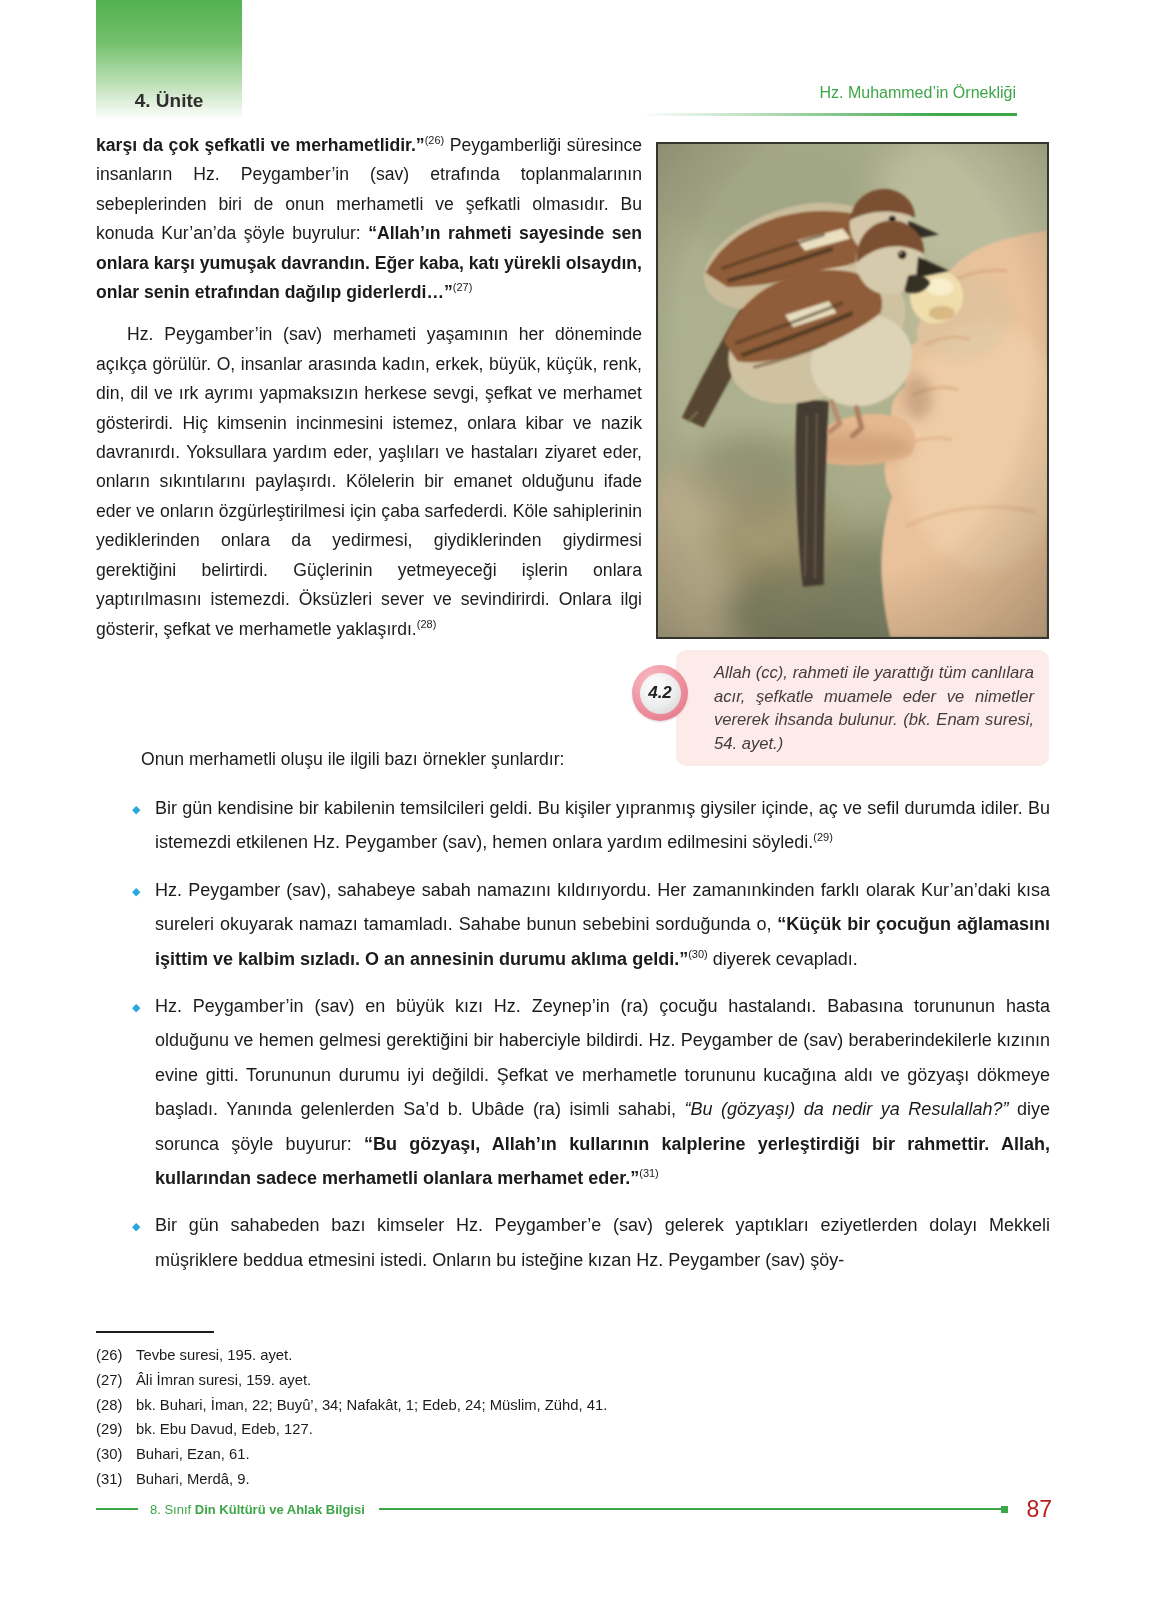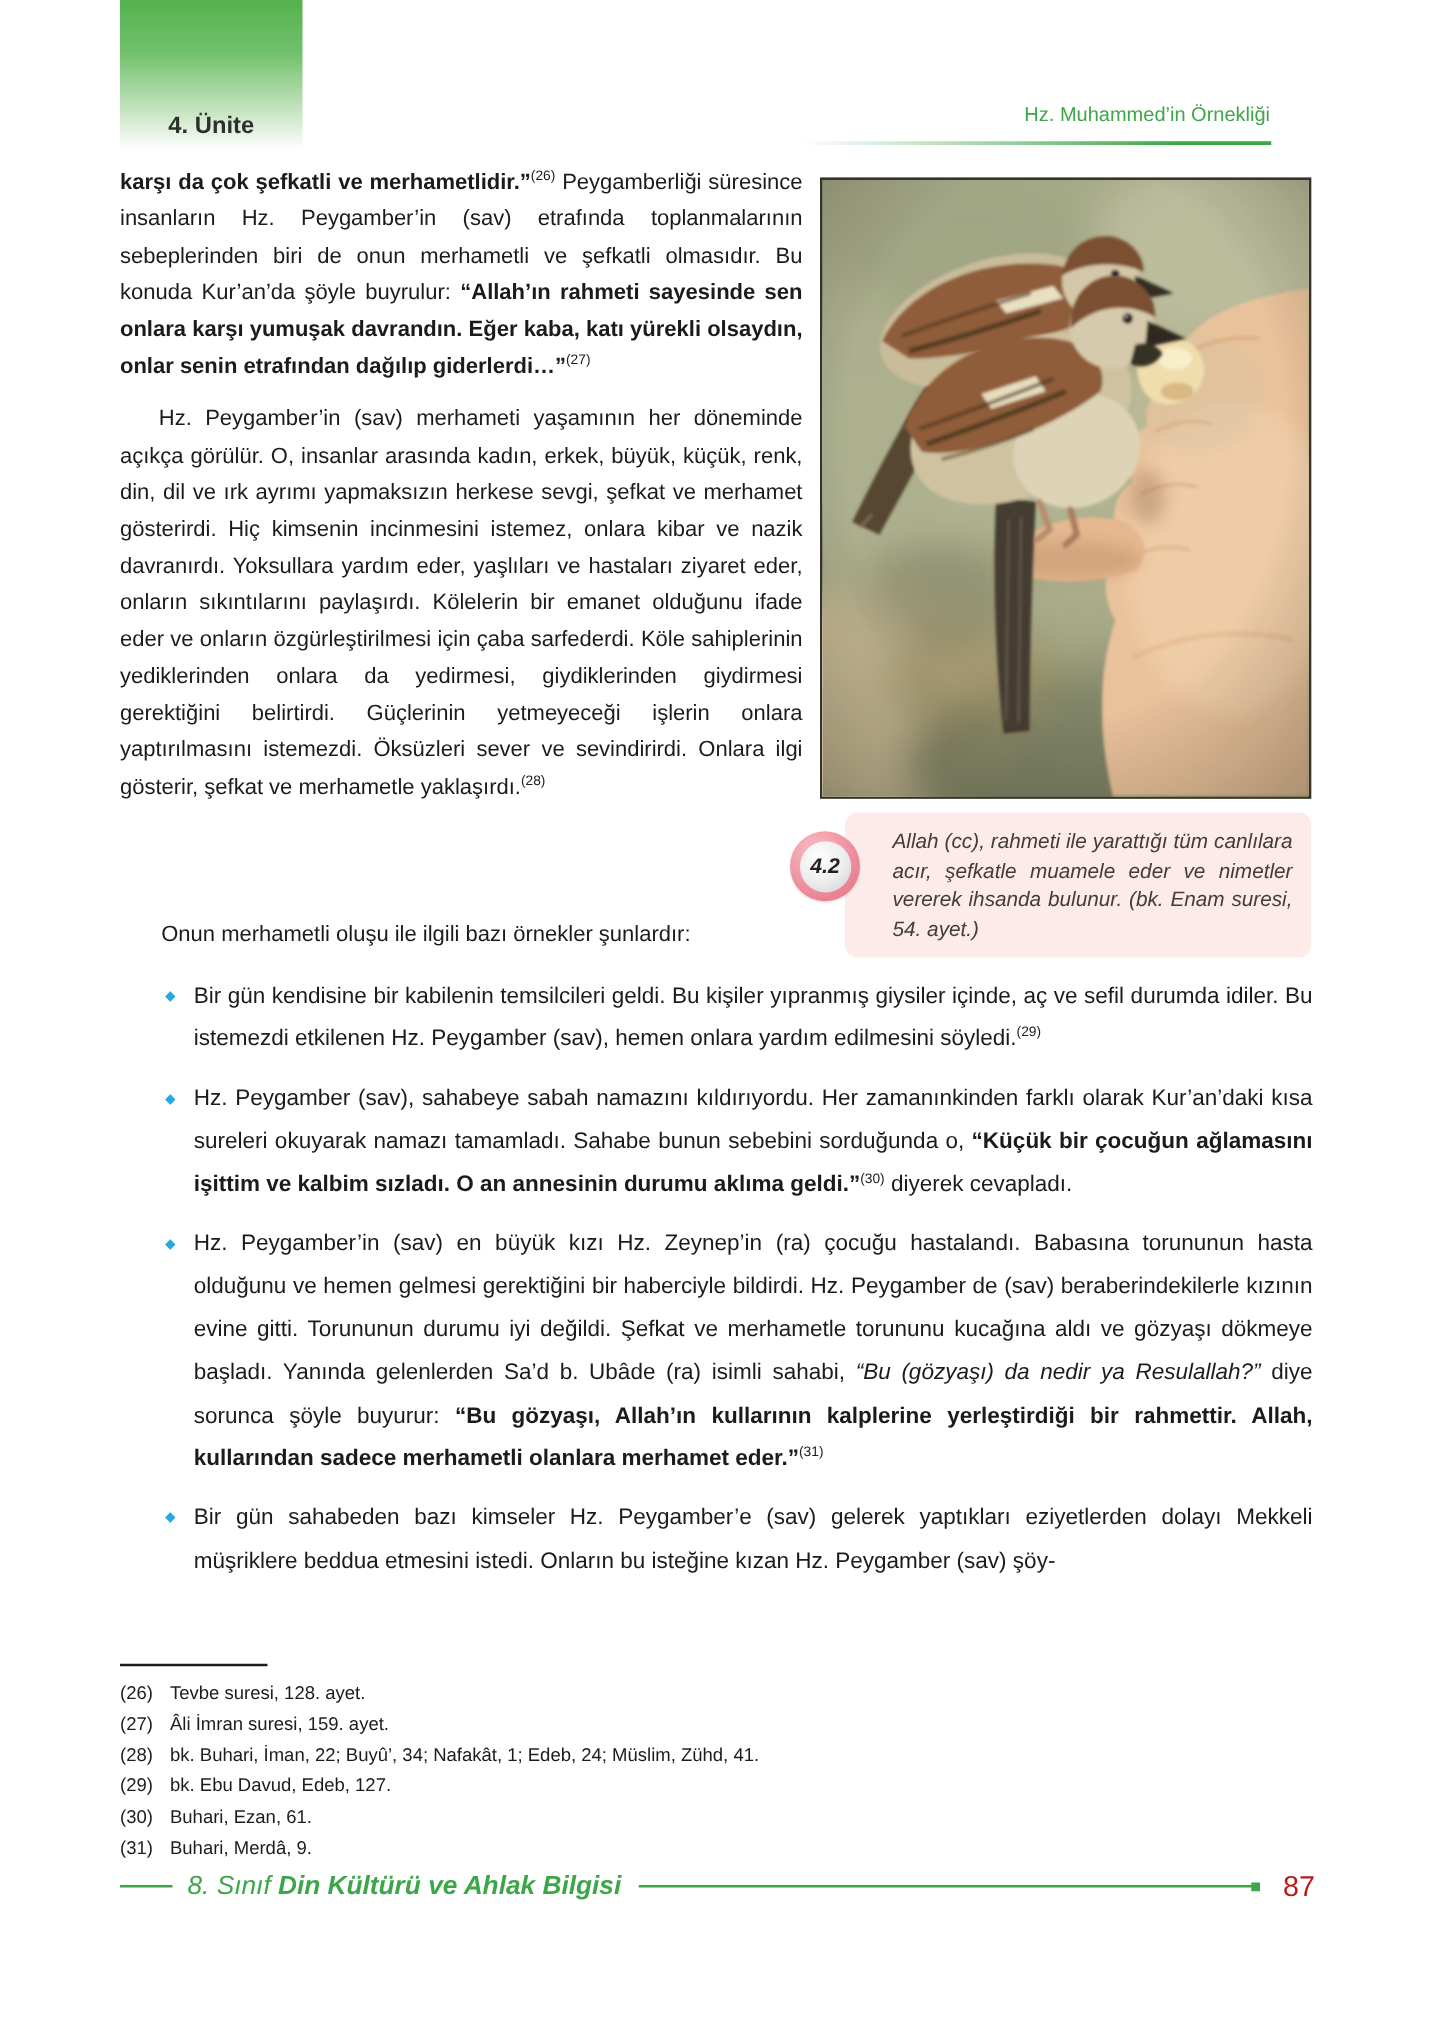--- a/index.html
+++ b/index.html
@@ -59,42 +59,42 @@
     box-shadow:0 1px 2px rgba(0,0,0,.15);
   }
   .badge-inner{
     width:41px;height:41px;border-radius:50%;
     background:radial-gradient(circle at 38% 32%, #ffffff 0%, #ececec 55%, #cdcdcd 100%);
     display:flex;align-items:center;justify-content:center;
     font-weight:bold;font-style:italic;font-size:17px;color:#222;
   }
   
   .examples{position:absolute;left:96px;top:732px;width:954px;font-size:18px;}
-  .intro{margin:0;text-indent:33px;line-height:30px;font-size:17.6px;}
+  .intro{margin:12px;text-indent:33px;line-height:30px;font-size:17.6px;}
   .example-list{list-style:none;margin:17px 0 0 0;padding:0;}
   .example-item{
     position:relative;padding-left:59px;text-align:justify;
     line-height:34.4px;margin-bottom:13px;
   }
   .bullet{
     position:absolute;left:36px;top:1px;font-size:11px;color:var(--bullet-blue);
   }
   
   .footnotes{position:absolute;left:96px;top:1331px;width:900px;}
   .fn-rule{width:118px;height:2px;background:#1c1c1c;margin-bottom:10px;}
   .fn-item{display:flex;font-size:14.8px;line-height:24.8px;color:#1c1c1c;}
   .fn-num{flex:none;width:40px;}
   .fn-text{flex:1;}
   
   .footer{
     position:absolute;left:96px;top:1494px;width:956px;height:30px;
     display:flex;align-items:center;
   }
   .fline-short{width:42px;height:2px;background:var(--green);margin-right:12px;}
-  .footer-text{color:var(--green);font-size:21px;white-space:nowrap;margin-right:14px;font-style:italic;}
+  .footer-text{color:var(--green);font-size:13px;white-space:nowrap;margin-right:14px;}
   .footer-text b{font-weight:bold;}
   .fline-long{flex:1;height:2px;background:var(--green);position:relative;margin-right:18px;}
   .fline-long::after{
     content:"";position:absolute;right:0;top:-2.5px;width:7px;height:7px;background:var(--green);
   }
   .page-num{font-size:23px;color:#b91c1c;}
 </style>
 </head>
 <body>
 
@@ -228,21 +228,21 @@
         <li class="example-item"><span class="bullet">◆</span><span class="li-text"><span class="run-n">Hz. Peygamber’in (sav) en büyük kızı Hz. Zeynep’in (ra) çocuğu hastalandı. Babasına torununun hasta olduğunu ve hemen gelmesi gerektiğini bir haberciyle bildirdi. Hz. Peygamber de (sav) beraberindekilerle kızının evine gitti. Torununun durumu iyi değildi. Şefkat ve merhametle torununu kucağına aldı ve gözyaşı dökmeye başladı. Yanında gelenlerden Sa’d b. Ubâde (ra) isimli sahabi, </span><span class="run-i">“Bu (gözyaşı) da nedir ya Resulallah?”</span><span class="run-n"> diye sorunca şöyle buyurur: </span><span class="run-b">“Bu gözyaşı, Allah’ın kullarının kalplerine yerleştirdiği bir rahmettir. Allah, kullarından sadece merhametli olanlara merhamet eder.”</span><sup class="run-sup">(31)</sup></span></li>
         <li class="example-item"><span class="bullet">◆</span><span class="li-text"><span class="run-n">Bir gün sahabeden bazı kimseler Hz. Peygamber’e (sav) gelerek yaptıkları eziyetlerden dolayı Mekkeli müşriklere beddua etmesini istedi. Onların bu isteğine kızan Hz. Peygamber (sav) şöy-</span></span></li>
       </ul>
   </div>
 
   <div class="footnotes">
     <div class="fn-rule"></div>
     <div class="fn-list">
         <div class="fn-item">
           <span class="fn-num">(26)</span>
-          <span class="fn-text">Tevbe suresi, 128. ayet.</span>
+          <span class="fn-text">Tevbe suresi, 195. ayet.</span>
         </div>
         <div class="fn-item">
           <span class="fn-num">(27)</span>
           <span class="fn-text">Âli İmran suresi, 159. ayet.</span>
         </div>
         <div class="fn-item">
           <span class="fn-num">(28)</span>
           <span class="fn-text">bk. Buhari, İman, 22; Buyû’, 34; Nafakât, 1; Edeb, 24; Müslim, Zühd, 41.</span>
         </div>
         <div class="fn-item">

